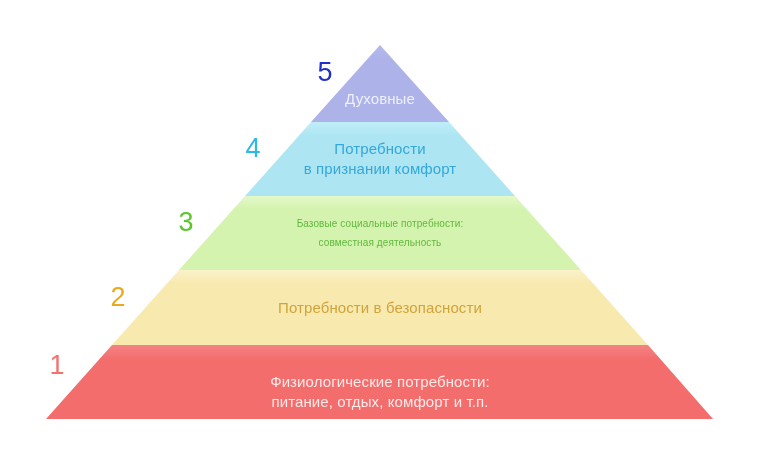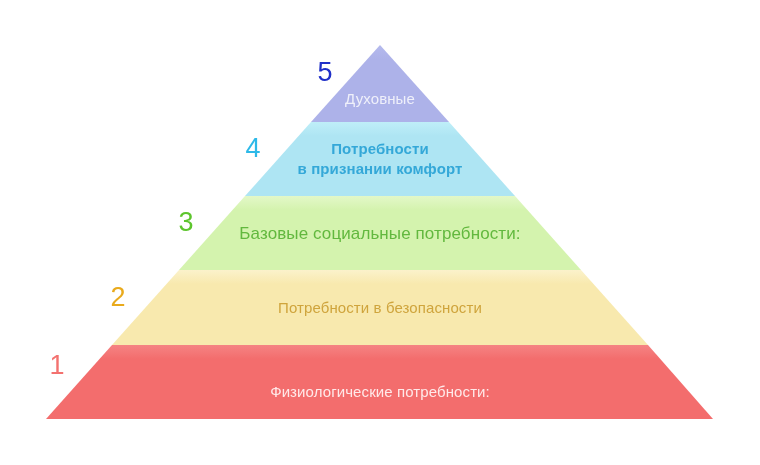--- a/index.html
+++ b/index.html
@@ -21,58 +21,60 @@
     top: 45px; height: 77px;
     clip-path: polygon(380px 0px, 449px 77px, 311px 77px);
     justify-content: flex-end; padding-bottom: 13px; box-sizing: border-box;
   }
   .band-4 { top: 122px; height: 74px; clip-path: polygon(311px 0px, 449px 0px, 515px 74px, 245px 74px); }
   .band-3 { top: 196px; height: 74px; clip-path: polygon(245px 0px, 515px 0px, 581px 74px, 179px 74px); }
   .band-2 { top: 270px; height: 75px; clip-path: polygon(179px 0px, 581px 0px, 648px 75px, 112px 75px); justify-content: center; }
   .band-1 { top: 345px; height: 94px; clip-path: polygon(112px 0px, 648px 0px, 713px 74px, 46px 74px); }
 
   .band-text { font-size: 15px; line-height: 20px; letter-spacing: 0.1px; }
-  .band-3 .band-text { font-size: 17px; line-height: 19px; }
+  .band-3 .band-text { font-size: 10px; line-height: 19px; }
 
   .num {
     position: absolute; width: 34px;
     text-align: center;
     font-size: 27px; line-height: 30px; font-weight: 400;
   }
   .num-5 { left: 308px; top: 57px; }
   .num-4 { left: 236px; top: 133px; }
   .num-3 { left: 169px; top: 207px; }
   .num-2 { left: 101px; top: 282px; }
   .num-1 { left: 40px;  top: 350px; }
 </style>
 </head>
 <body>
 
 <div class="canvas">
 
   <div class="band band-1" style="background: linear-gradient(rgb(245, 131, 131) 0px, rgb(243, 109, 109) 14px);">
     <div class="band-text" style="color: rgb(255, 233, 233);">
       <div>Физиологические потребности:</div>
+      <div>питание, отдых, комфорт и т.п.</div>
     </div>
   </div>
 
   <div class="band band-2" style="background: linear-gradient(rgb(251, 242, 203) 0px, rgb(248, 233, 174) 14px);">
     <div class="band-text" style="color: rgb(207, 164, 60);">
       <div>Потребности в безопасности</div>
     </div>
   </div>
 
   <div class="band band-3" style="background: linear-gradient(rgb(227, 248, 200) 0px, rgb(212, 243, 174) 14px);">
     <div class="band-text" style="color: rgb(98, 184, 62);">
       <div>Базовые социальные потребности:</div>
+      <div>совместная деятельность</div>
     </div>
   </div>
 
   <div class="band band-4" style="background: linear-gradient(rgb(191, 238, 248) 0px, rgb(174, 229, 243) 14px);">
-    <div class="band-text" style="color: rgb(52, 168, 216); font-weight: bold;">
+    <div class="band-text" style="color: rgb(52, 168, 216);">
       <div>Потребности</div>
       <div>в признании комфорт</div>
     </div>
   </div>
 
   <div class="band band-5" style="background: linear-gradient(rgb(181, 186, 237) 0px, rgb(173, 178, 233) 14px);">
     <div class="band-text" style="color: rgb(239, 240, 250);">
       <div>Духовные</div>
     </div>
   </div>

